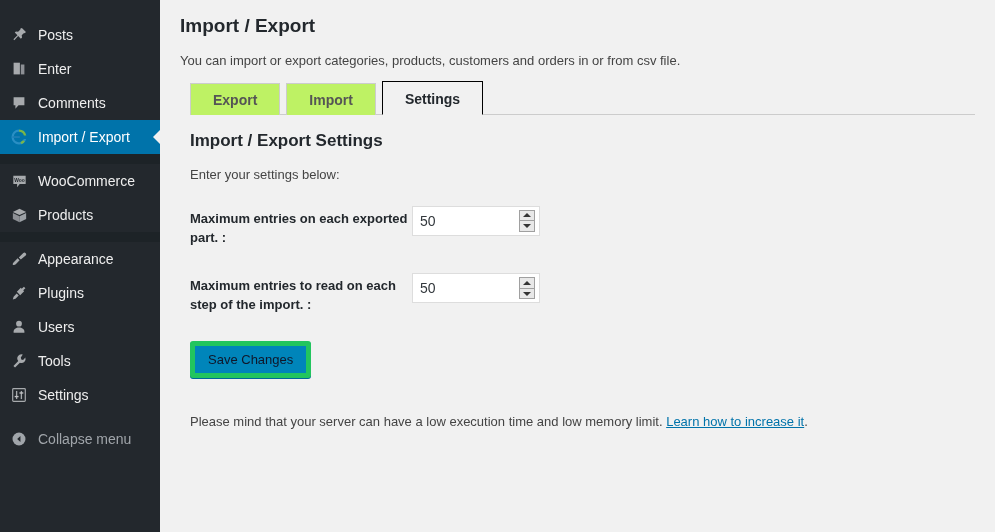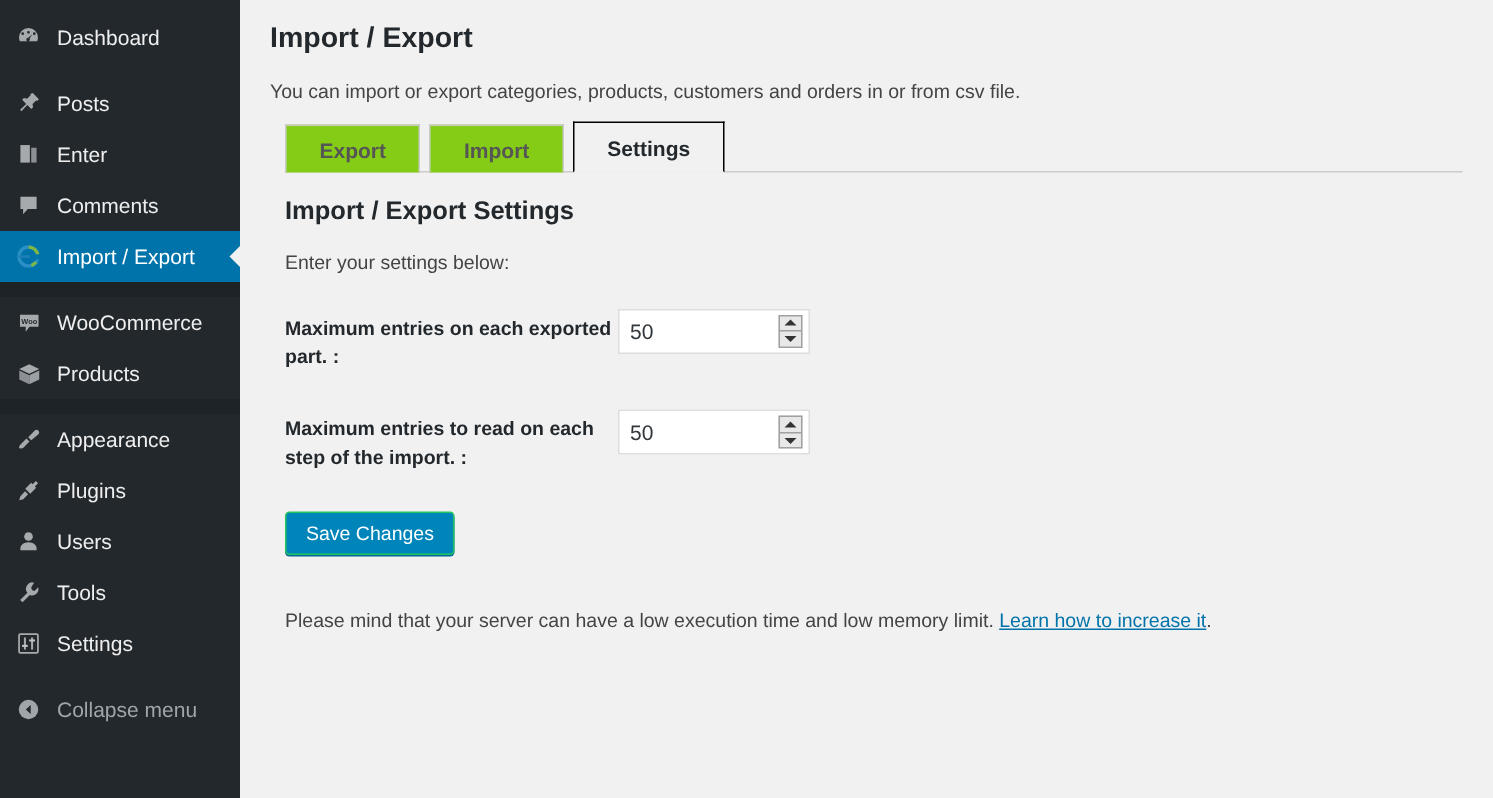--- a/index.html
+++ b/index.html
@@ -66,21 +66,21 @@
     display:flex;align-items:flex-end;
     position:relative;height:34px;
     border-bottom:1px solid #ccc;
     margin:0 0 0 10px;
     padding-left:0;
   }
   .tab{
     height:32px;line-height:32px;
     padding:0 22px;
     font-size:14px;font-weight:bold;color:#555;
-    background:#84cc16;
+    background:#bef264;
     border:1px solid #ccc;
     border-bottom:none;
     margin-right:6px;
     cursor:pointer;box-sizing:border-box;
     position:relative;top:1px;
   }
   .tab.active{
     background:#f1f1f1;
     border-color:#000;
     border-bottom:1px solid #f1f1f1;
@@ -129,49 +129,41 @@
     flex:1;display:flex;align-items:center;justify-content:center;
     cursor:pointer;
   }
   .spin .up{border-bottom:1px solid #a0a0a0;}
   .spin i{display:block;width:0;height:0;}
   .spin .up i{border-left:4px solid transparent;border-right:4px solid transparent;border-bottom:4px solid #333;}
   .spin .dn i{border-left:4px solid transparent;border-right:4px solid transparent;border-top:4px solid #333;}
 
   .btn-primary{
     display:inline-block;
-    background:#0085ba;border:1px solid #22c55e;
-    color:#ffffff;font-size:13px;
+    background:#0085ba;border:5px solid #22c55e;
+    color:#0f172a;font-size:13px;
     font-family:"Liberation Sans",sans-serif;
     padding:7px 13px;border-radius:3px;
     cursor:pointer;line-height:1;
     box-shadow:0 1px 0 #006799;
     margin:0 0 0 10px;
   }
   .footnote{
     font-size:13px;color:#444;
     margin:36px 0 0 10px;
   }
   .footnote a{color:#0073aa;text-decoration:underline;}
 </style>
 </head>
 <body>
 
 <div class="app">
 
   <div class="sidebar">
 
-    <div class="menu-item">
-      <span class="ico">
-        <svg width="18" height="18" viewBox="0 0 20 20">
-            <path fill="#a7aaad" d="M10 3a7 7 0 0 0-7 7 7 7 0 0 0 .6 2.8h12.8A7 7 0 0 0 17 10a7 7 0 0 0-7-7zm-4.3 3.2a1 1 0 1 1 0 2 1 1 0 0 1 0-2zm8.6 0a1 1 0 1 1 0 2 1 1 0 0 1 0-2zM10 5.2a1 1 0 1 1 0 2 1 1 0 0 1 0-2zm2.8 2.4l-2 3.2a1.3 1.3 0 1 1-1-.6l3-2.6z"></path>
-          </svg>
-      </span>
-      <span class="lbl">Dashboard</span>
-    </div>
 
     <div class="menu-gap"></div>
 
     <div class="menu-item">
       <span class="ico">
         <svg width="18" height="18" viewBox="0 0 20 20">
             <path fill="#a7aaad" d="M13.2 2.3l4.5 4.5-1.3 1.3-.8-.3-2.6 2.6.4 2.4-1.3 1.3-3-3-4.3 4.6-1-1 4.5-4.4-3-3L6.6 6l2.4.4L11.6 3.8l-.3-.8z"></path>
           </svg>
       </span>
       <span class="lbl">Posts</span>

